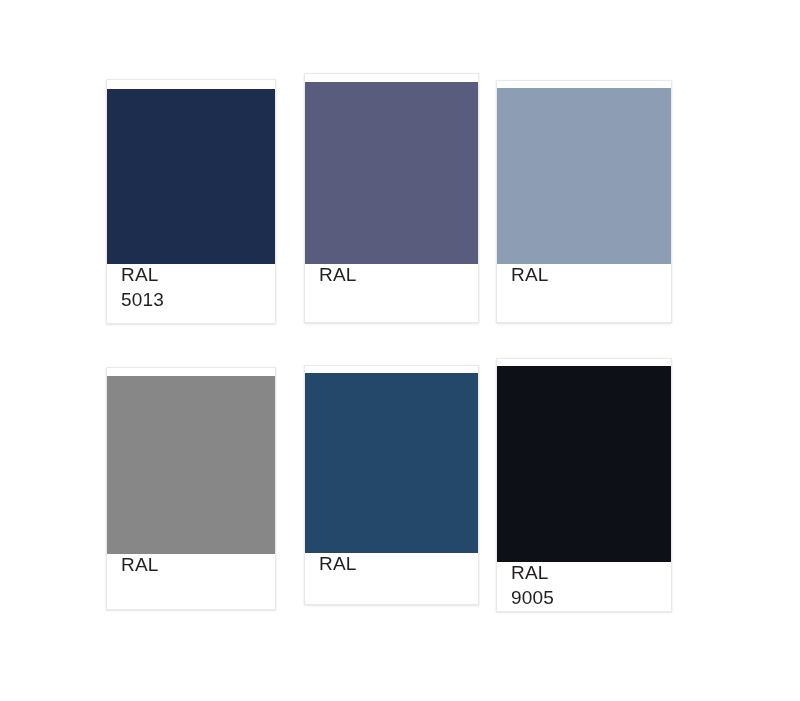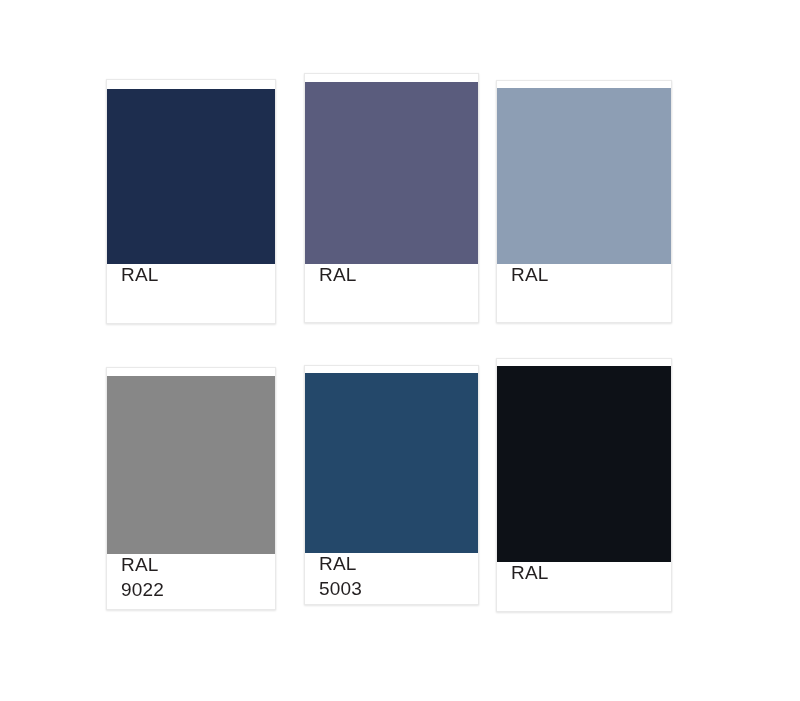--- a/index.html
+++ b/index.html
@@ -81,20 +81,21 @@
 </style>
 </head>
 <body>
 
 <div id="palette-board" style="background: rgb(255, 255, 255);">
 
   <div class="swatch-card" id="card-0" style="border-color: rgb(233, 233, 233);">
     <div class="color-block" style="background-color: rgb(29, 45, 78);"></div>
     <div class="swatch-label" style="color: rgb(35, 31, 32);">
       <span class="label-line">RAL</span>
+      <span class="label-line">5013</span>
     </div>
   </div>
 
   <div class="swatch-card" id="card-1" style="border-color: rgb(233, 233, 233);">
     <div class="color-block" style="background-color: rgb(90, 92, 125);"></div>
     <div class="swatch-label" style="color: rgb(35, 31, 32);">
       <span class="label-line">RAL</span>
     </div>
   </div>
 
@@ -102,32 +103,31 @@
     <div class="color-block" style="background-color: rgb(141, 158, 180);"></div>
     <div class="swatch-label" style="color: rgb(35, 31, 32);">
       <span class="label-line">RAL</span>
     </div>
   </div>
 
   <div class="swatch-card" id="card-3" style="border-color: rgb(233, 233, 233);">
     <div class="color-block" style="background-color: rgb(135, 135, 135);"></div>
     <div class="swatch-label" style="color: rgb(35, 31, 32);">
       <span class="label-line">RAL</span>
-      <span class="label-line">9022</span>
     </div>
   </div>
 
   <div class="swatch-card" id="card-4" style="border-color: rgb(233, 233, 233);">
     <div class="color-block" style="background-color: rgb(36, 72, 106);"></div>
     <div class="swatch-label" style="color: rgb(35, 31, 32);">
       <span class="label-line">RAL</span>
-      <span class="label-line">5003</span>
     </div>
   </div>
 
   <div class="swatch-card" id="card-5" style="border-color: rgb(233, 233, 233);">
     <div class="color-block" style="background-color: rgb(13, 17, 23);"></div>
     <div class="swatch-label" style="color: rgb(35, 31, 32);">
       <span class="label-line">RAL</span>
+      <span class="label-line">9005</span>
     </div>
   </div>
 
 </div>
 
 </body></html>

